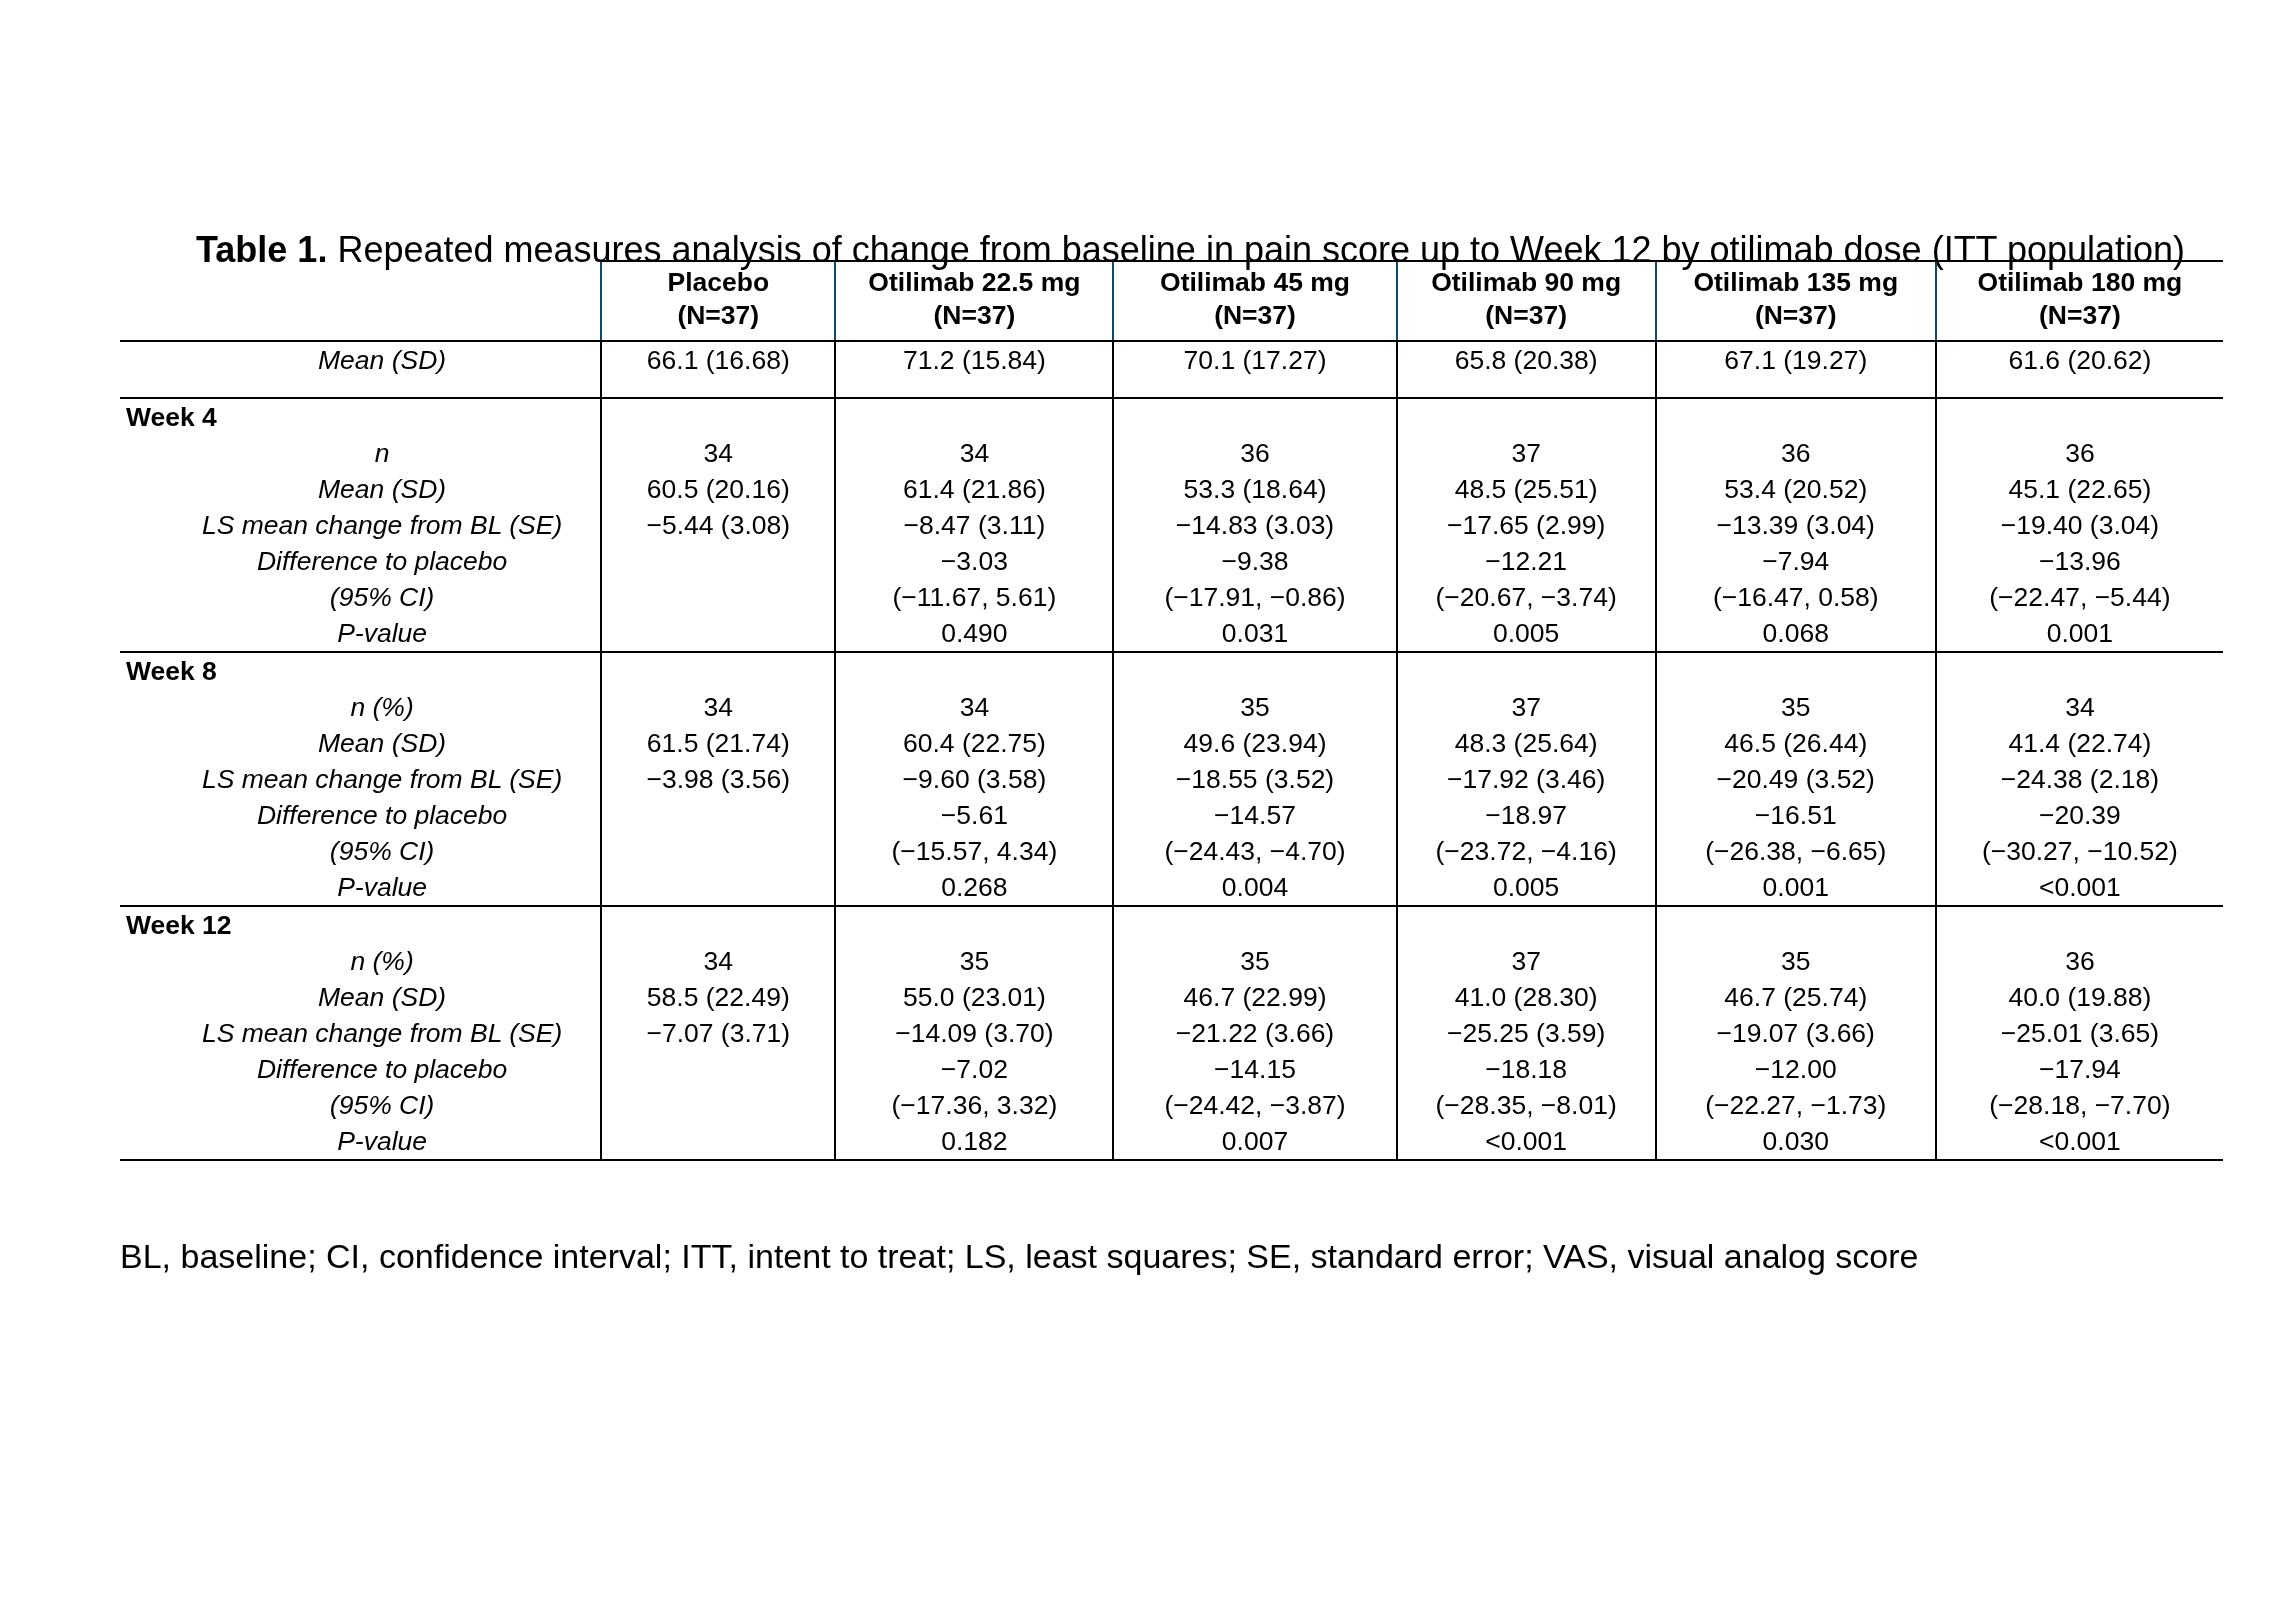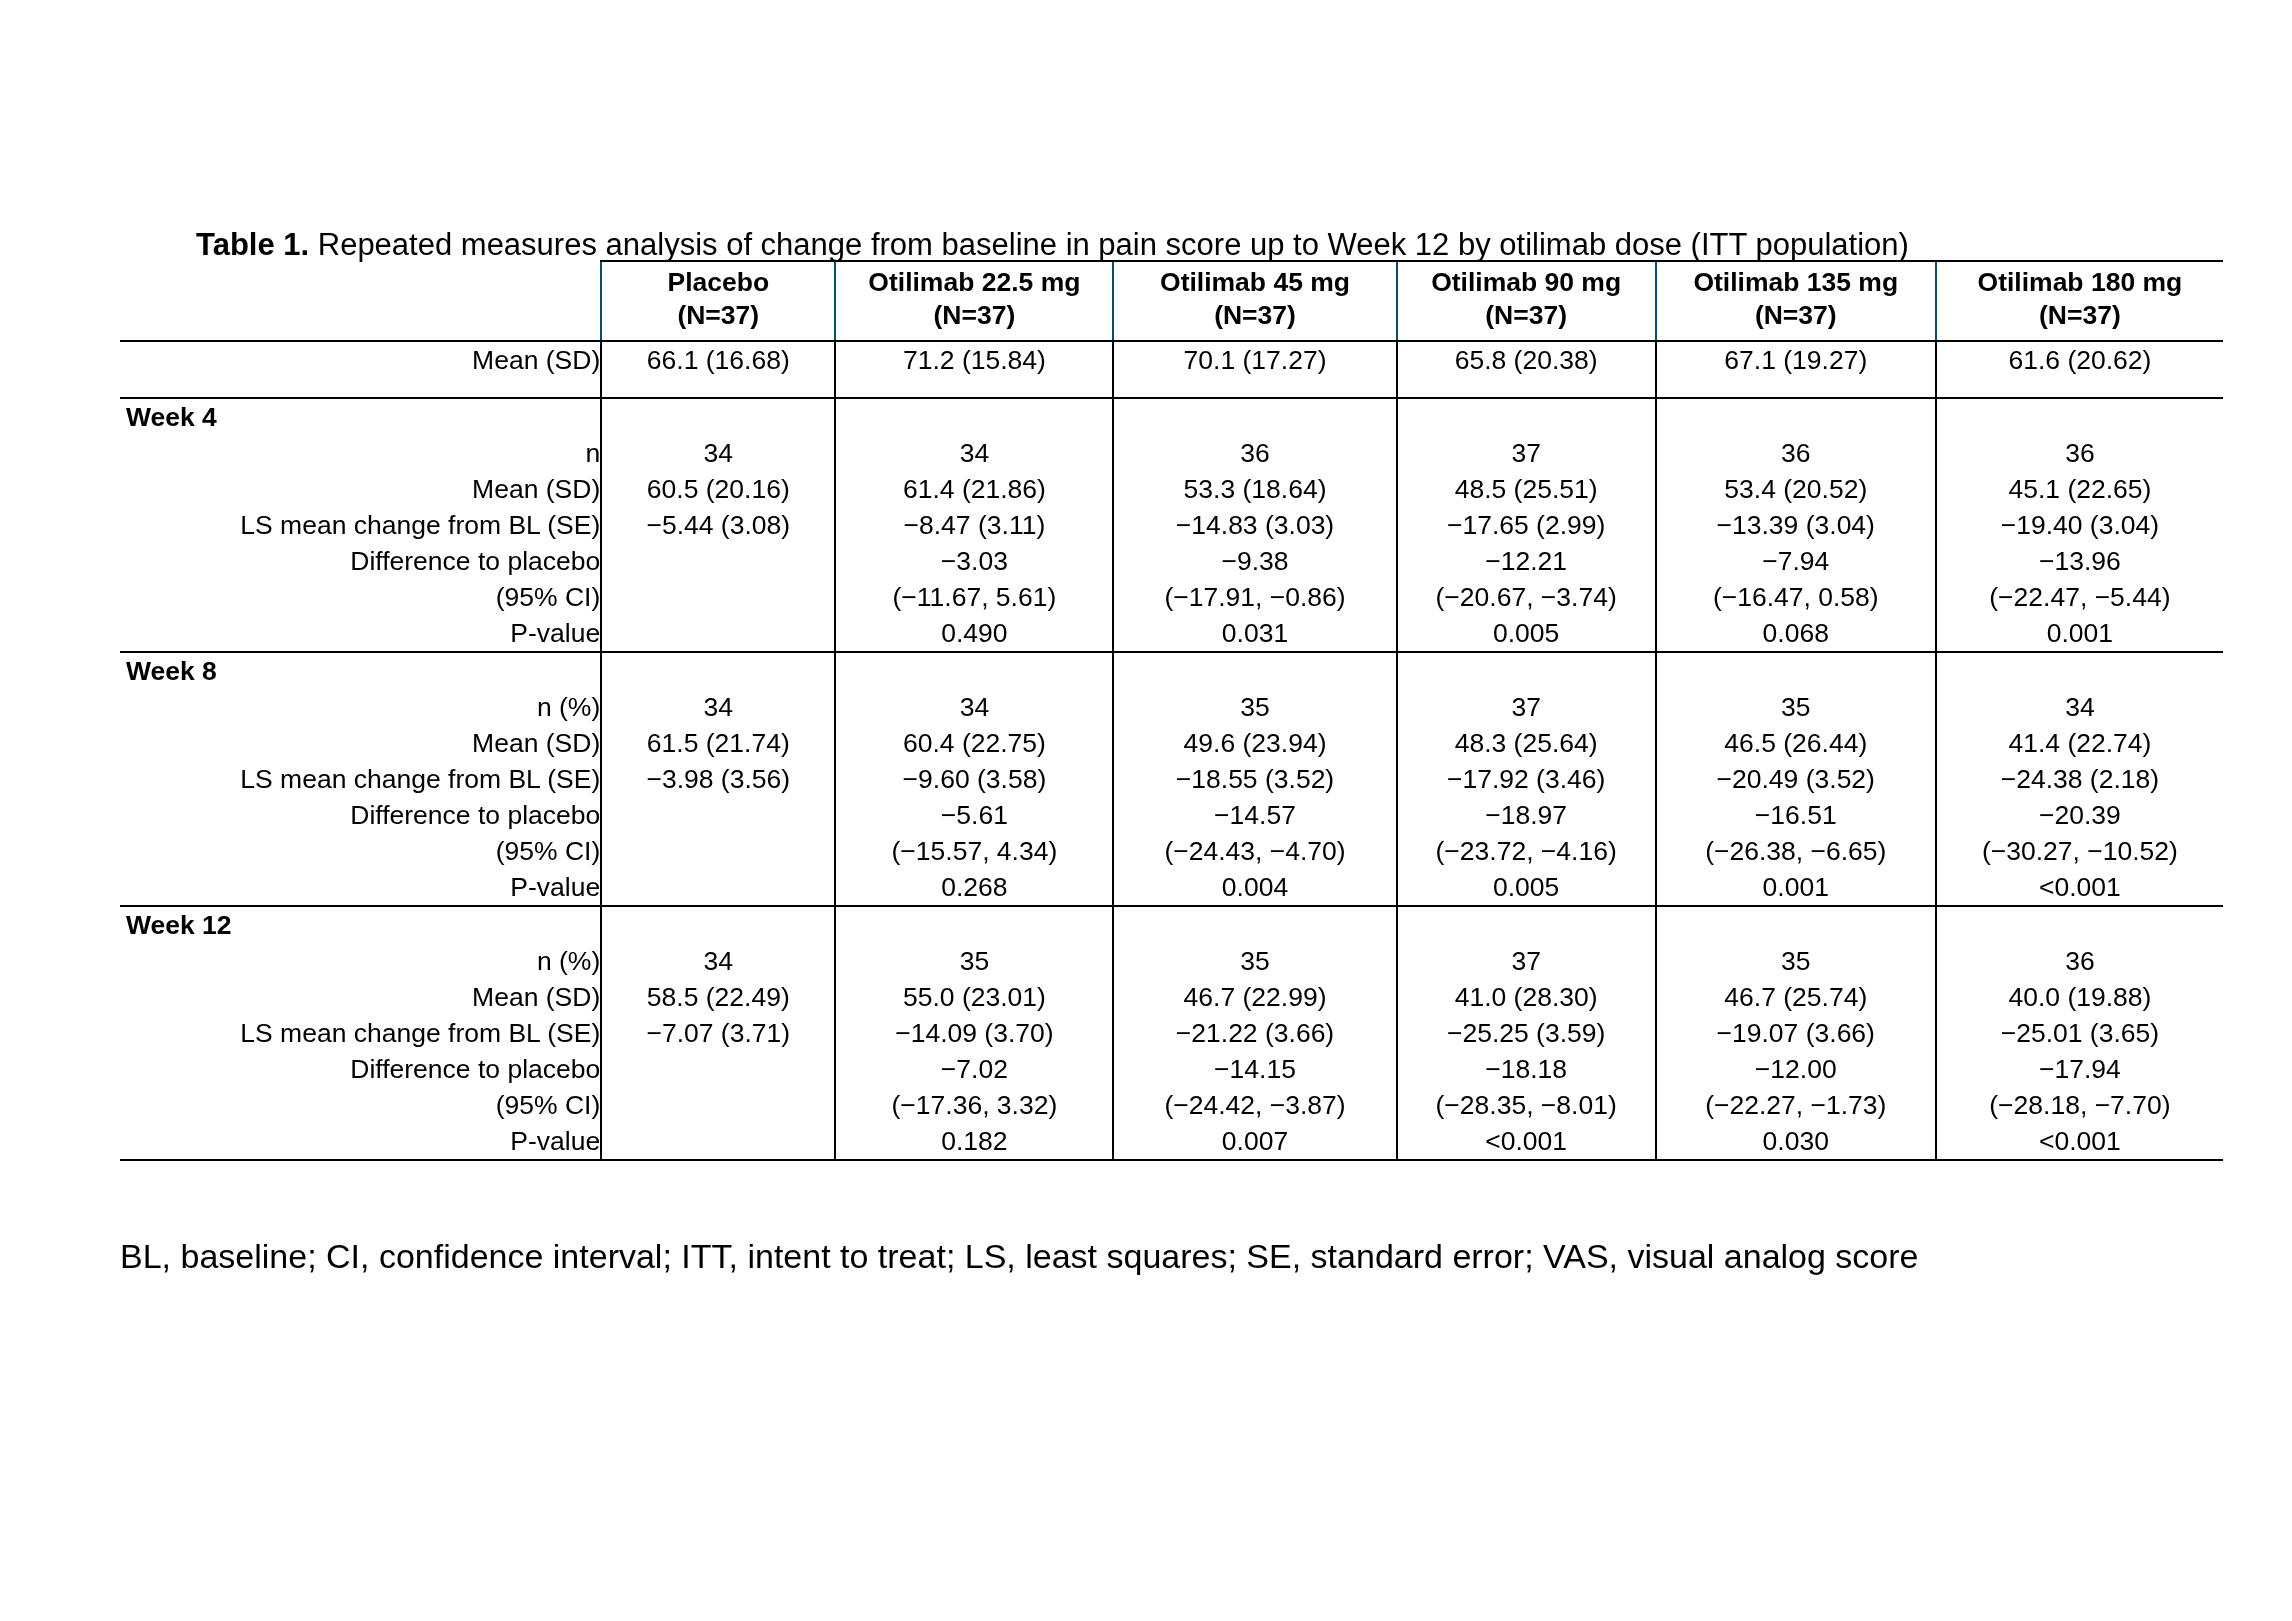--- a/index.html
+++ b/index.html
@@ -14,21 +14,21 @@
   }
   .page {
     position: absolute;
     inset: 0;
     background: #ffffff;
   }
   .title {
     position: absolute;
     left: 196px;
     top: 196px;
-    font-size: 31px;
+    font-size: 36px;
     line-height: 35px;
     white-space: nowrap;
   }
   .title .bold { font-weight: bold; }
   .table-wrap {
     position: absolute;
     left: 120px;
     top: 260px;
   }
   table {
@@ -65,21 +65,22 @@
   tr.section-start td { border-top: 2.9px solid #000; }
   tr.last-row td { border-bottom: 2.9px solid #000; }
   tr.baseline-end td { padding-bottom: 19.6px; }
   td.section-label {
     font-weight: bold;
     padding-left: 5.9px;
     text-align: left;
   }
   td.sub-label {
     padding-left: 44px;
-    text-align: right;
+    text-align: center;
+    font-style: italic;
   }
   .footnote {
     position: absolute;
     left: 120px;
     top: 1206px;
     font-size: 34px;
     line-height: 33px;
     white-space: nowrap;
   }
 </style>

